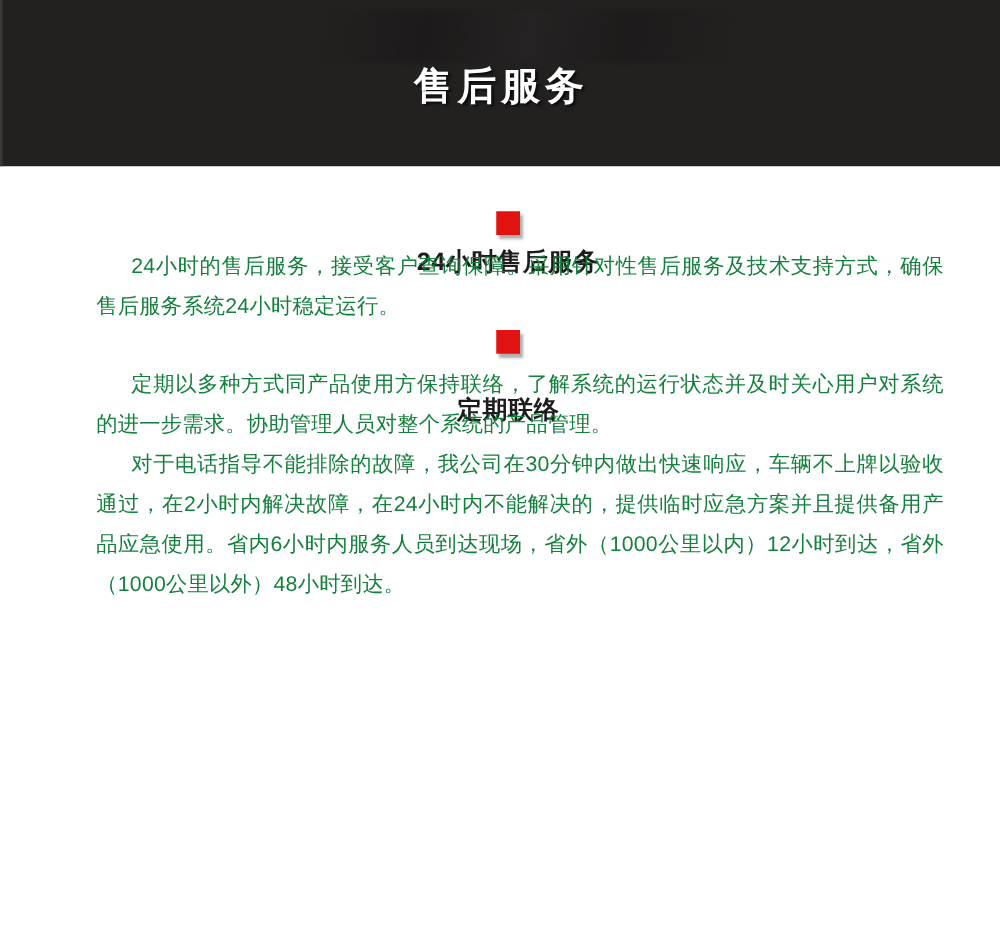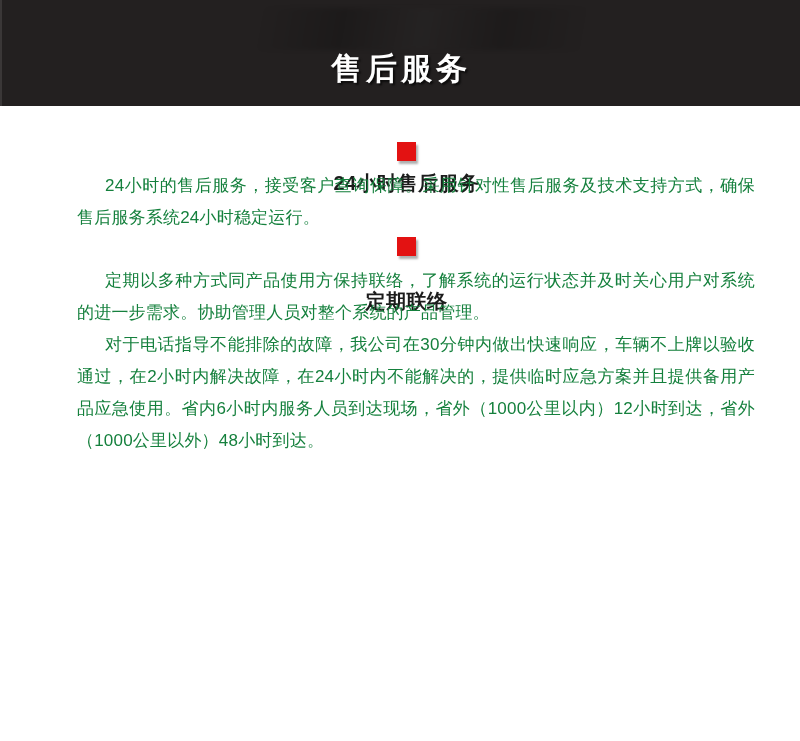--- a/index.html
+++ b/index.html
@@ -11,21 +11,21 @@
     position: relative;
     width: 800px;
     height: 741px;
     background: #ffffff;
     overflow: hidden;
     font-family: "Liberation Sans", "DejaVu Sans", sans-serif;
   }
   
   .banner {
     position: relative;
-    height: 106px;
+    height: 133px;
     background: #232020;
     border-left: 2px solid #3a3737;
     box-sizing: border-box;
     overflow: hidden;
   }
   .banner-smudge {
     position: absolute;
     left: 220px;
     top: 8px;
     width: 400px;

